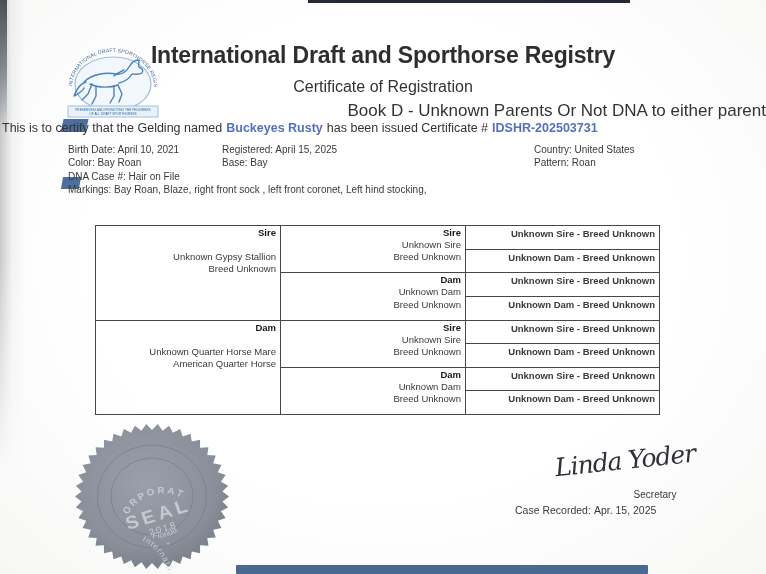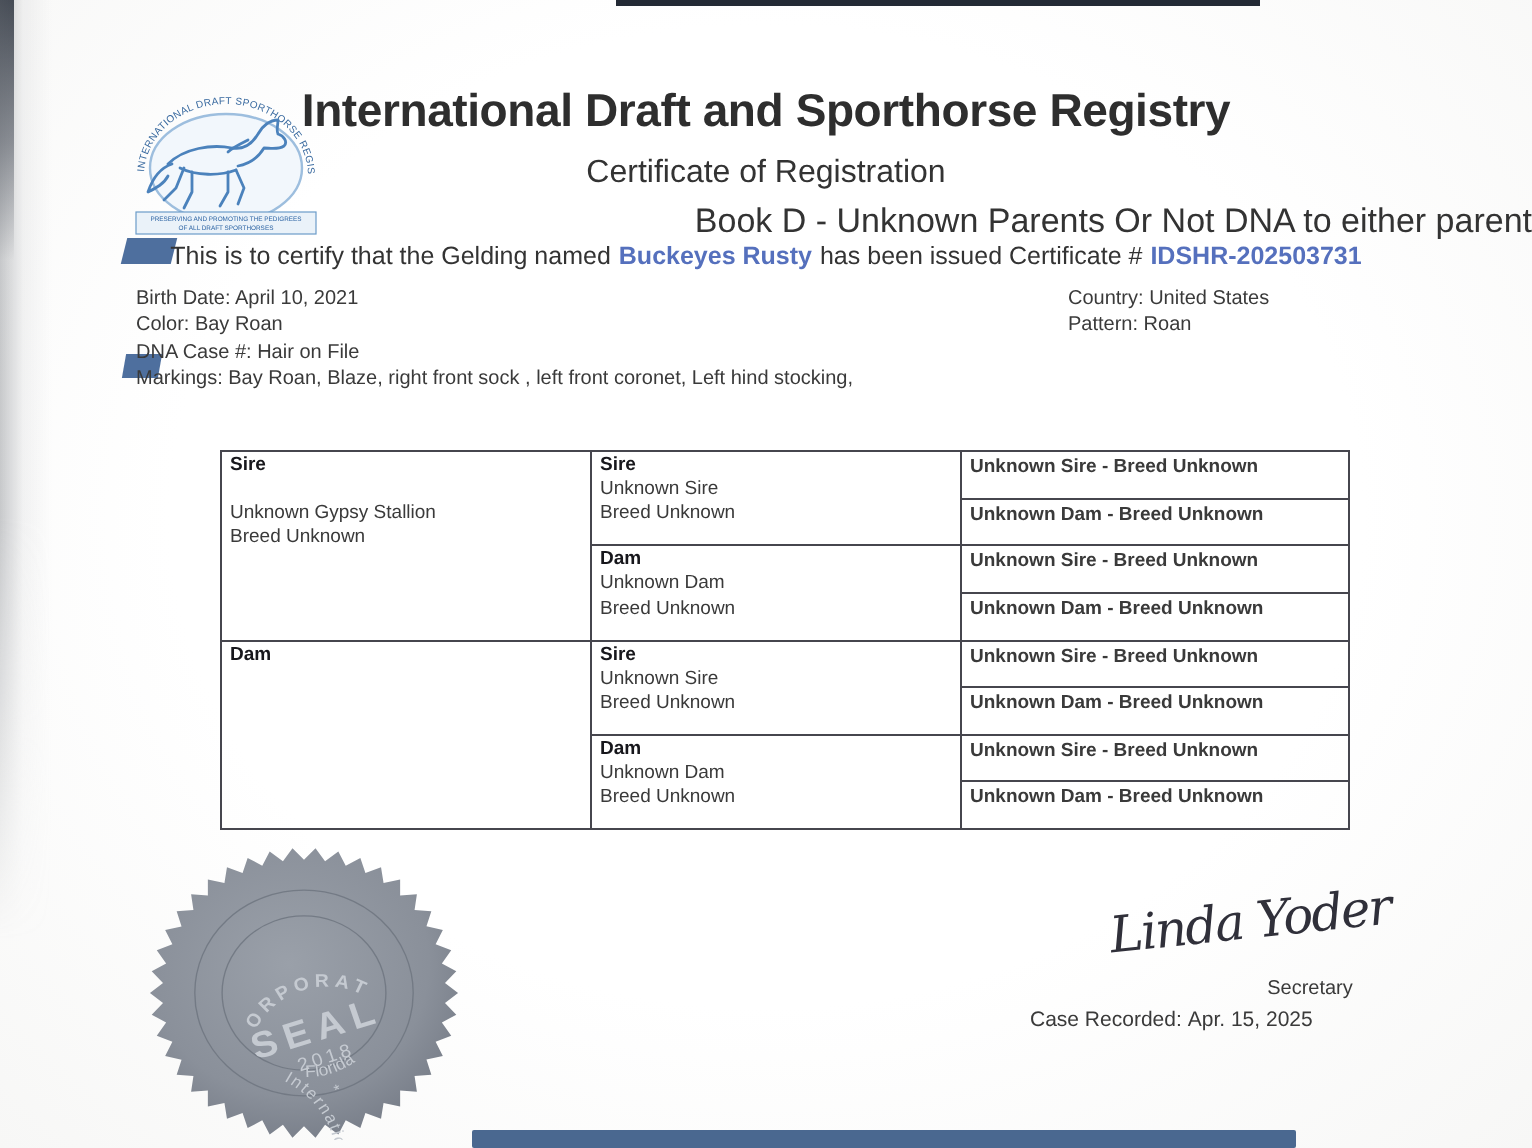--- a/index.html
+++ b/index.html
@@ -18,32 +18,32 @@
     mask-image:linear-gradient(to bottom,#000 55%,transparent);}
   .wedge1{position:absolute;left:62px;top:119px;width:25px;height:13px;background:#4e6f9e;transform:skewX(-14deg);}
   .wedge2{position:absolute;left:62px;top:177px;width:18px;height:12px;background:#4e6f9e;transform:skewX(-10deg);}
   .bottom-bar{position:absolute;left:236px;top:565px;width:412px;height:9px;background:#4a6890;border-radius:1px;}
   
   .logo{position:absolute;left:58px;top:36px;width:110px;height:90px;}
   .title{position:absolute;left:0;top:42px;width:100%;text-align:center;
     font-size:23px;font-weight:bold;letter-spacing:-.2px;color:#2e2e2e;}
   .subtitle{position:absolute;left:0;top:78px;width:100%;text-align:center;font-size:16px;color:#333;}
   .bookline{position:absolute;left:0;top:101px;width:100%;text-align:right;font-size:17px;color:#333;}
-  .certify{position:absolute;left:0;top:121px;width:100%;text-align:center;font-size:12.5px;color:#333;}
+  .certify{position:absolute;left:0;top:121px;width:100%;text-align:left;font-size:12.5px;color:#333;}
   .certify span{margin:0 2px;}
   .accent{color:#5570bd;font-weight:bold;}
   
   .dcol{position:absolute;top:143px;font-size:10px;line-height:13.4px;color:#3a3a3a;white-space:nowrap;}
   .dcol1{left:68px;} .dcol2{left:222px;} .dcol3{left:371px;} .dcol4{left:534px;}
   .markings{position:absolute;left:68px;top:184px;font-size:10px;color:#3a3a3a;white-space:nowrap;}
   
-  .pedigree{position:absolute;left:110px;top:225px;width:564px;height:189px;display:grid;
+  .pedigree{position:absolute;left:95px;top:225px;width:564px;height:189px;display:grid;
     grid-template-columns:185px 185px 1fr;grid-template-rows:repeat(8,1fr);
     border-right:1px solid #46464e;border-bottom:1px solid #46464e;
-    font-size:9.5px;color:#3a3a3a;background:transparent;}
+    font-size:9.5px;color:#3a3a3a;background:transparent;text-align:right;}
   .pcell{border-left:1px solid #46464e;border-top:1px solid #46464e;padding:1px 4px;overflow:hidden;line-height:12.2px;}
   .plabel{font-weight:bold;color:#17171c;}
   .g1 .pname-block{margin-top:12px;}
   .g3{padding-top:2px;font-weight:bold;}
   
   .seal{position:absolute;left:74px;top:423px;width:156px;height:147px;}
   
   .statement{position:absolute;left:283px;top:449px;width:192px;font-size:8.6px;line-height:11px;color:#3d3d3d;}
   .signature{position:absolute;left:545px;top:446px;width:160px;text-align:center;
     font-family:"DejaVu Serif", serif;font-style:italic;font-size:25px;color:#30303a;
@@ -90,37 +90,45 @@
   <div class="bookline">Book D - Unknown Parents Or Not DNA to either parent</div>
   <div class="certify">
     <span>This is to certify that the Gelding named</span><span class="accent">Buckeyes Rusty</span><span>has been issued Certificate #</span><span class="accent">IDSHR-202503731</span>
   </div>
 
   <div class="dcol dcol1">
     <div>Birth Date: April 10, 2021</div>
     <div>Color: Bay Roan</div>
     <div>DNA Case #: Hair on File</div>
   </div>
+  <div class="dcol dcol2">
+    <div>Registered: April 15, 2025</div>
+    <div>Base: Bay</div>
+  </div>
   <div class="dcol dcol4">
     <div>Country: United States</div>
     <div>Pattern: Roan</div>
   </div>
   <div class="markings">Markings: Bay Roan, Blaze, right front sock , left front coronet, Left hind stocking,</div>
 
   <div class="pedigree">
 
     <div class="pcell g1" style="grid-area:1/1/5/2">
       <div class="plabel">Sire</div>
       <div class="pname-block">
         <div>Unknown Gypsy Stallion</div>
         <div>Breed Unknown</div>
       </div>
     </div>
     <div class="pcell g1" style="grid-area:5/1/9/2">
       <div class="plabel">Dam</div>
+      <div class="pname-block">
+        <div>Unknown Quarter Horse Mare</div>
+        <div>American Quarter Horse</div>
+      </div>
     </div>
 
     <div class="pcell g2" style="grid-area:1/2/3/3">
       <div class="plabel">Sire</div>
       <div>Unknown Sire</div>
       <div>Breed Unknown</div>
     </div>
     <div class="pcell g2" style="grid-area:3/2/5/3">
       <div class="plabel">Dam</div>
       <div>Unknown Dam</div>

